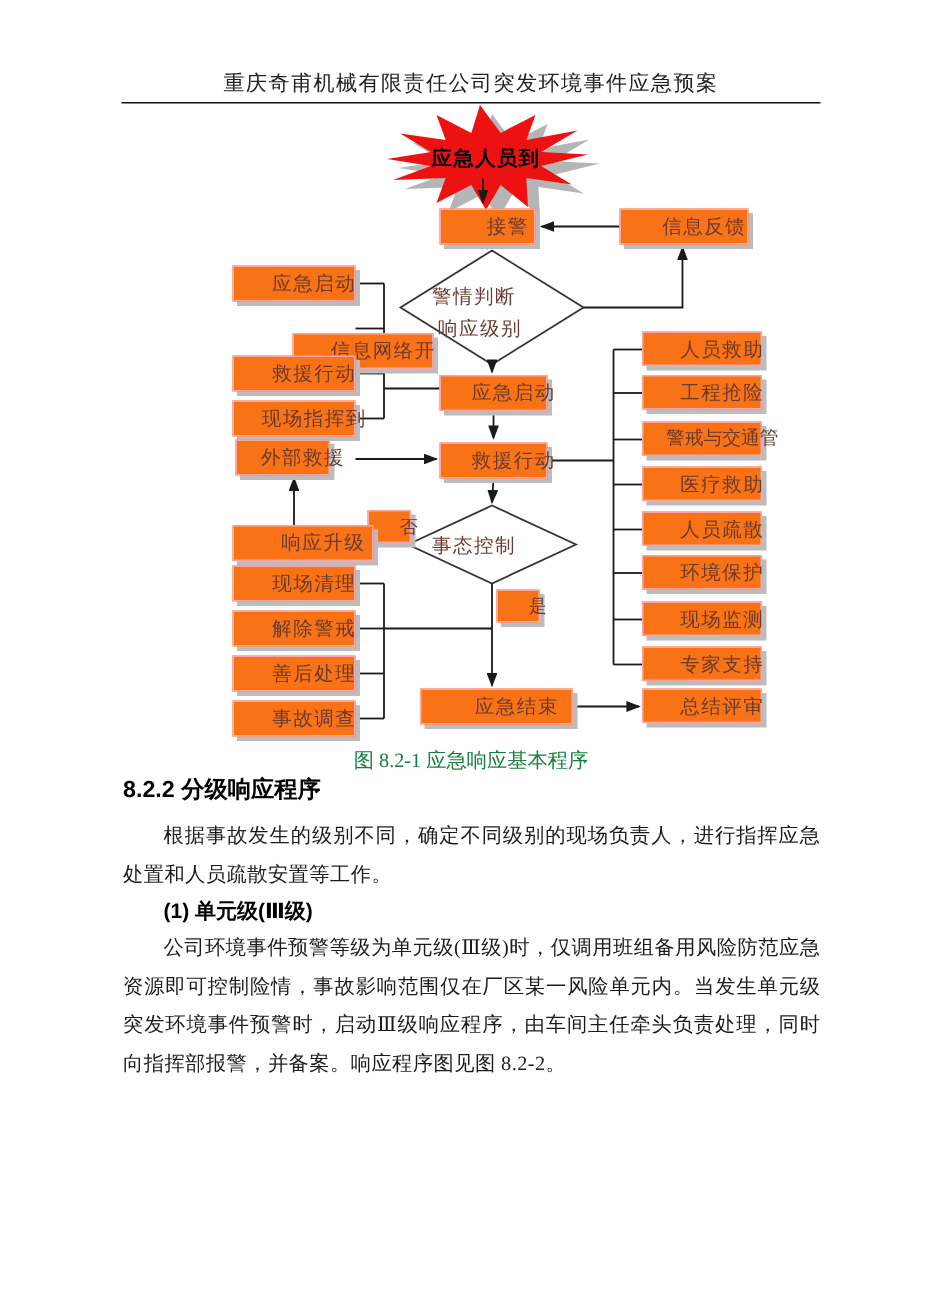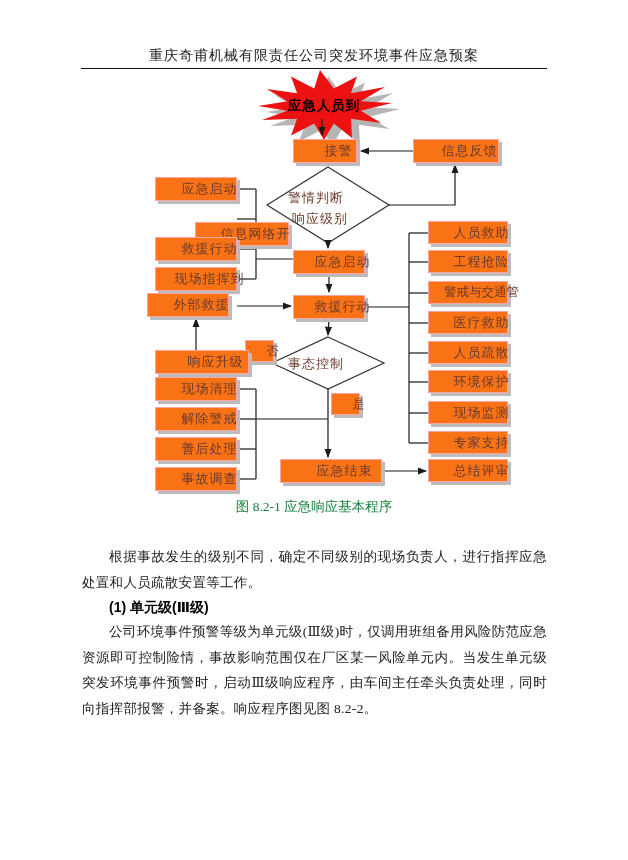--- a/index.html
+++ b/index.html
@@ -132,21 +132,21 @@
 
     <div class="fbox" style="left:155px;top:177px;width:82px;height:24px;">应急启动</div>
     <div class="fbox" style="left:155px;top:222px;width:94px;height:24px;margin-left:40px;">信息网络开</div>
     <div class="fbox" style="left:155px;top:237px;width:82px;height:24px;">救援行动</div>
     <div class="fbox" style="left:155px;top:267px;width:82px;height:24px;">现场指挥到</div>
 
     <div class="dlabel" style="left:288px;top:189px;">警情判断</div>
     <div class="dlabel" style="left:292px;top:210px;">响应级别</div>
 
     <div class="fbox" style="left:293px;top:250px;width:72px;height:24px;">应急启动</div>
-    <div class="fbox" style="left:147px;top:293px;width:82px;height:24px;">外部救援</div>
+    <div class="fbox" style="left:157px;top:293px;width:63px;height:24px;">外部救援</div>
     <div class="fbox" style="left:293px;top:295px;width:72px;height:24px;">救援行动</div>
 
     <div class="dlabel" style="left:288px;top:355px;">事态控制</div>
 
     <div class="fbox" style="left:245px;top:340px;width:28px;height:22px;font-size:12px;">否</div>
     <div class="fbox" style="left:331px;top:393px;width:28px;height:22px;font-size:12px;">是</div>
 
     <div class="fbox" style="left:155px;top:350px;width:94px;height:24px;">响应升级</div>
     <div class="fbox" style="left:155px;top:377px;width:82px;height:24px;">现场清理</div>
     <div class="fbox" style="left:155px;top:407px;width:82px;height:24px;">解除警戒</div>
@@ -161,20 +161,21 @@
     <div class="fbox" style="left:428px;top:370px;width:80px;height:23px;">环境保护</div>
     <div class="fbox" style="left:428px;top:401px;width:80px;height:23px;">现场监测</div>
     <div class="fbox" style="left:428px;top:431px;width:80px;height:23px;">专家支持</div>
 
     <div class="fbox" style="left:280px;top:459px;width:102px;height:24px;">应急结束</div>
     <div class="fbox" style="left:428px;top:459px;width:80px;height:23px;">总结评审</div>
   </div>
 
   <div class="fig-caption">图 8.2-1  应急响应基本程序</div>
 
+  <div class="sec-heading">8.2.2 分级响应程序</div>
 
   <div class="para para1">根据事故发生的级别不同，确定不同级别的现场负责人，进行指挥应急处置和人员疏散安置等工作。</div>
 
   <div class="sub-heading">(1) 单元级(Ⅲ级)</div>
 
   <div class="para para2">公司环境事件预警等级为单元级(Ⅲ级)时，仅调用班组备用风险防范应急资源即可控制险情，事故影响范围仅在厂区某一风险单元内。当发生单元级突发环境事件预警时，启动Ⅲ级响应程序，由车间主任牵头负责处理，同时向指挥部报警，并备案。响应程序图见图 8.2-2。</div>
 
 
 </div>
 

